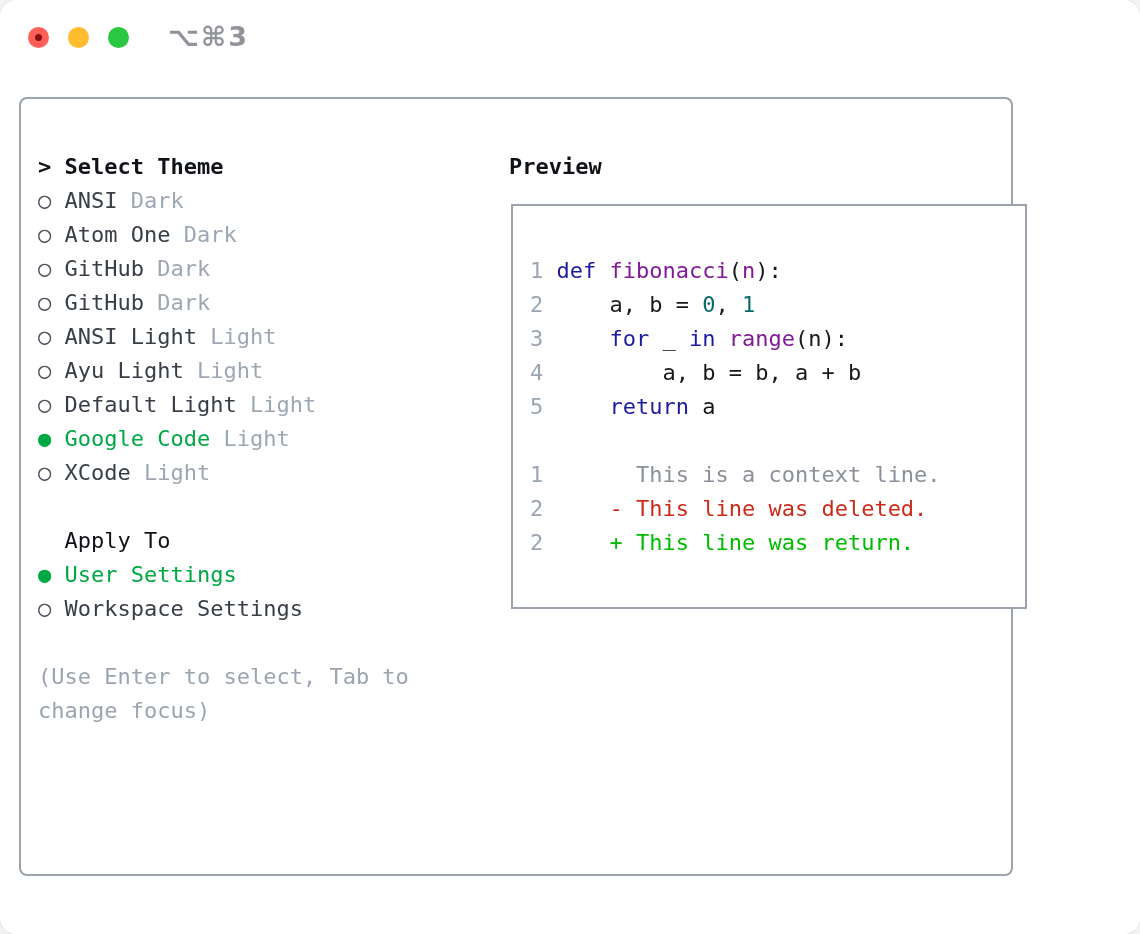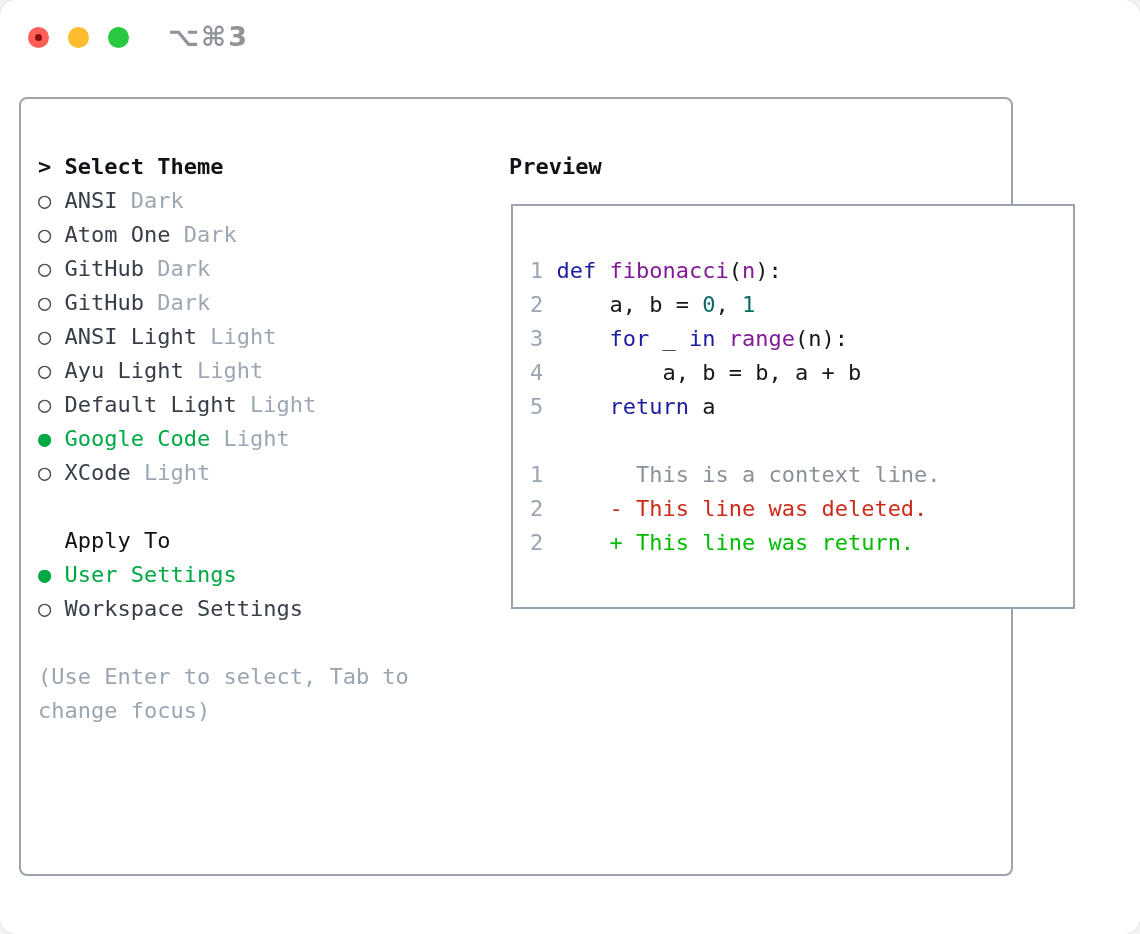--- a/index.html
+++ b/index.html
@@ -55,21 +55,21 @@
   .apply-heading { color: var(--heading_black); padding-left: 2ch; }
   .help-line { color: var(--help_gray); }
 
   
   .preview-heading {
     position: absolute; left: 488px; top: 51px;
     font-weight: bold; color: var(--heading_black);
   }
   .preview-box {
     position: absolute; left: 490px; top: 105px;
-    width: 564px; height: 405px;
+    width: 516px; height: 405px;
     border: 2px solid var(--panel_border);
     background: #ffffff;
     padding: 48px 0 0 17px;
     overflow: hidden;
   }
   .pline { white-space: pre; font-size: 22px; line-height: 34px; height: 34px; }
   .lnum    { color: var(--linenum_gray); }
   .seg-kw  { color: var(--code_keyword); }
   .seg-fn  { color: var(--code_function); }
   .seg-num { color: var(--code_number); }

